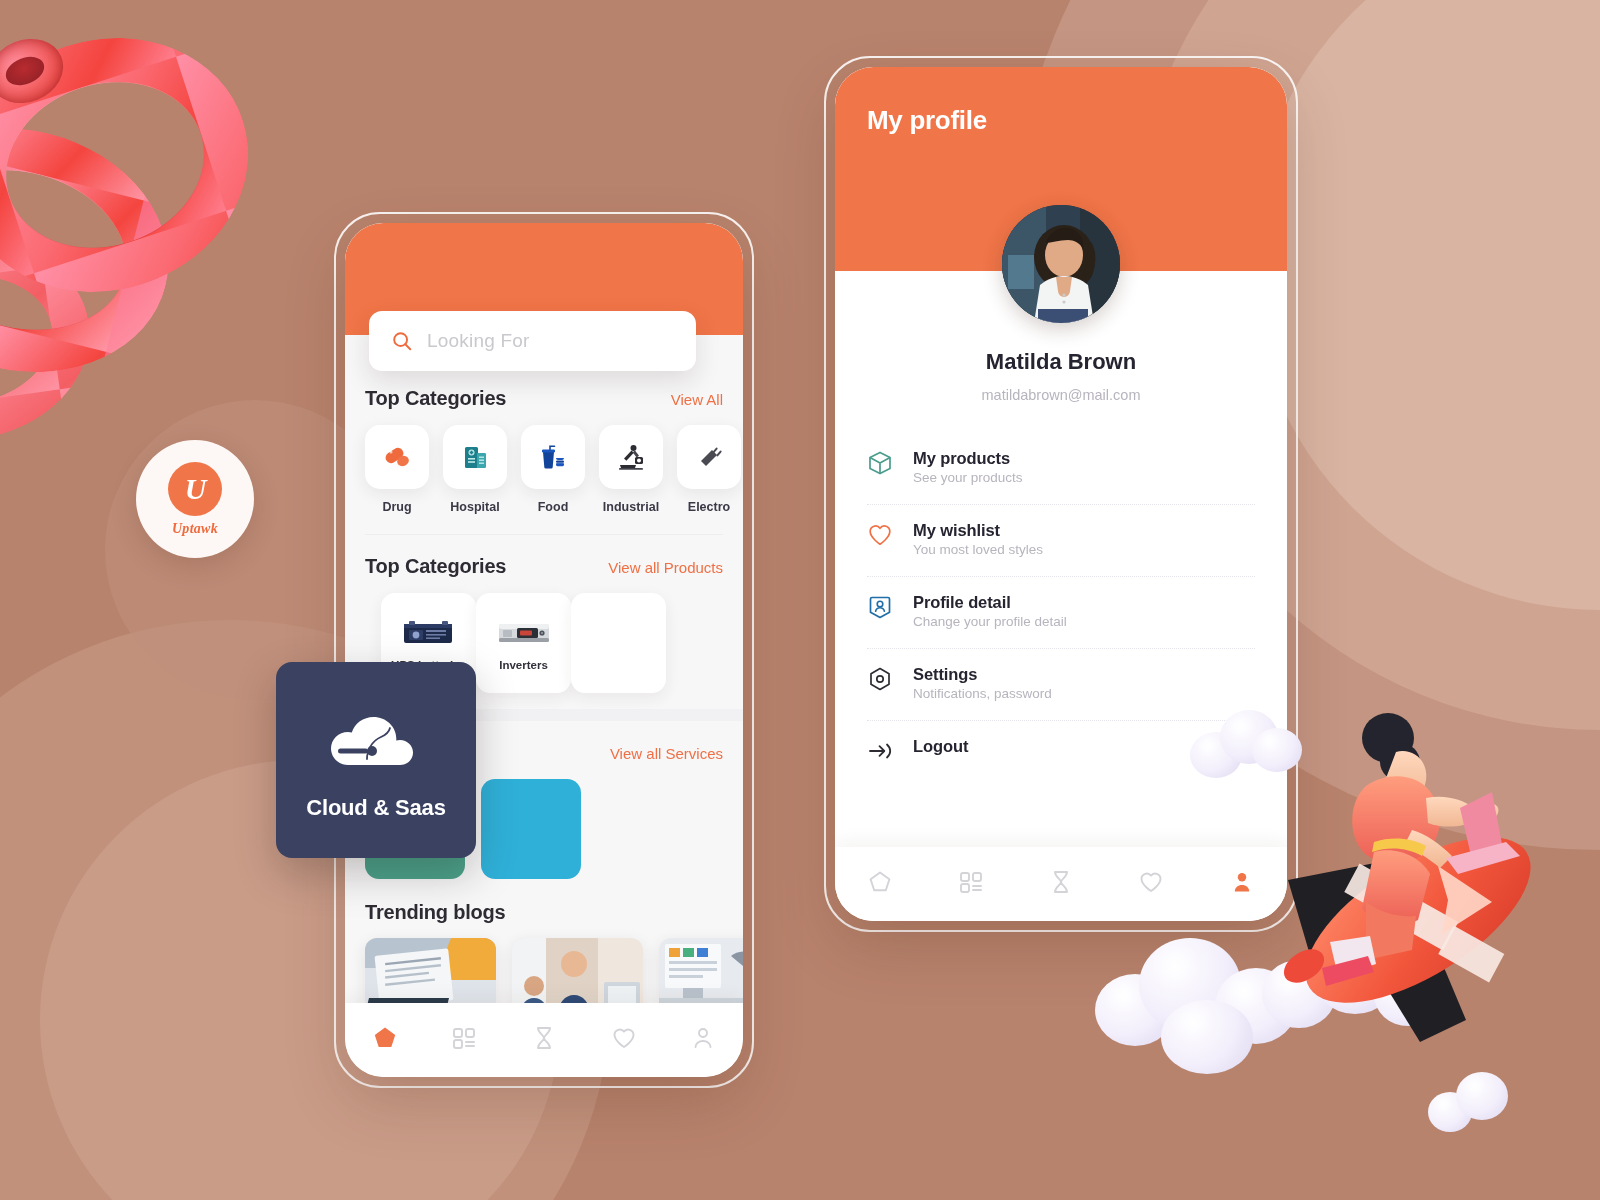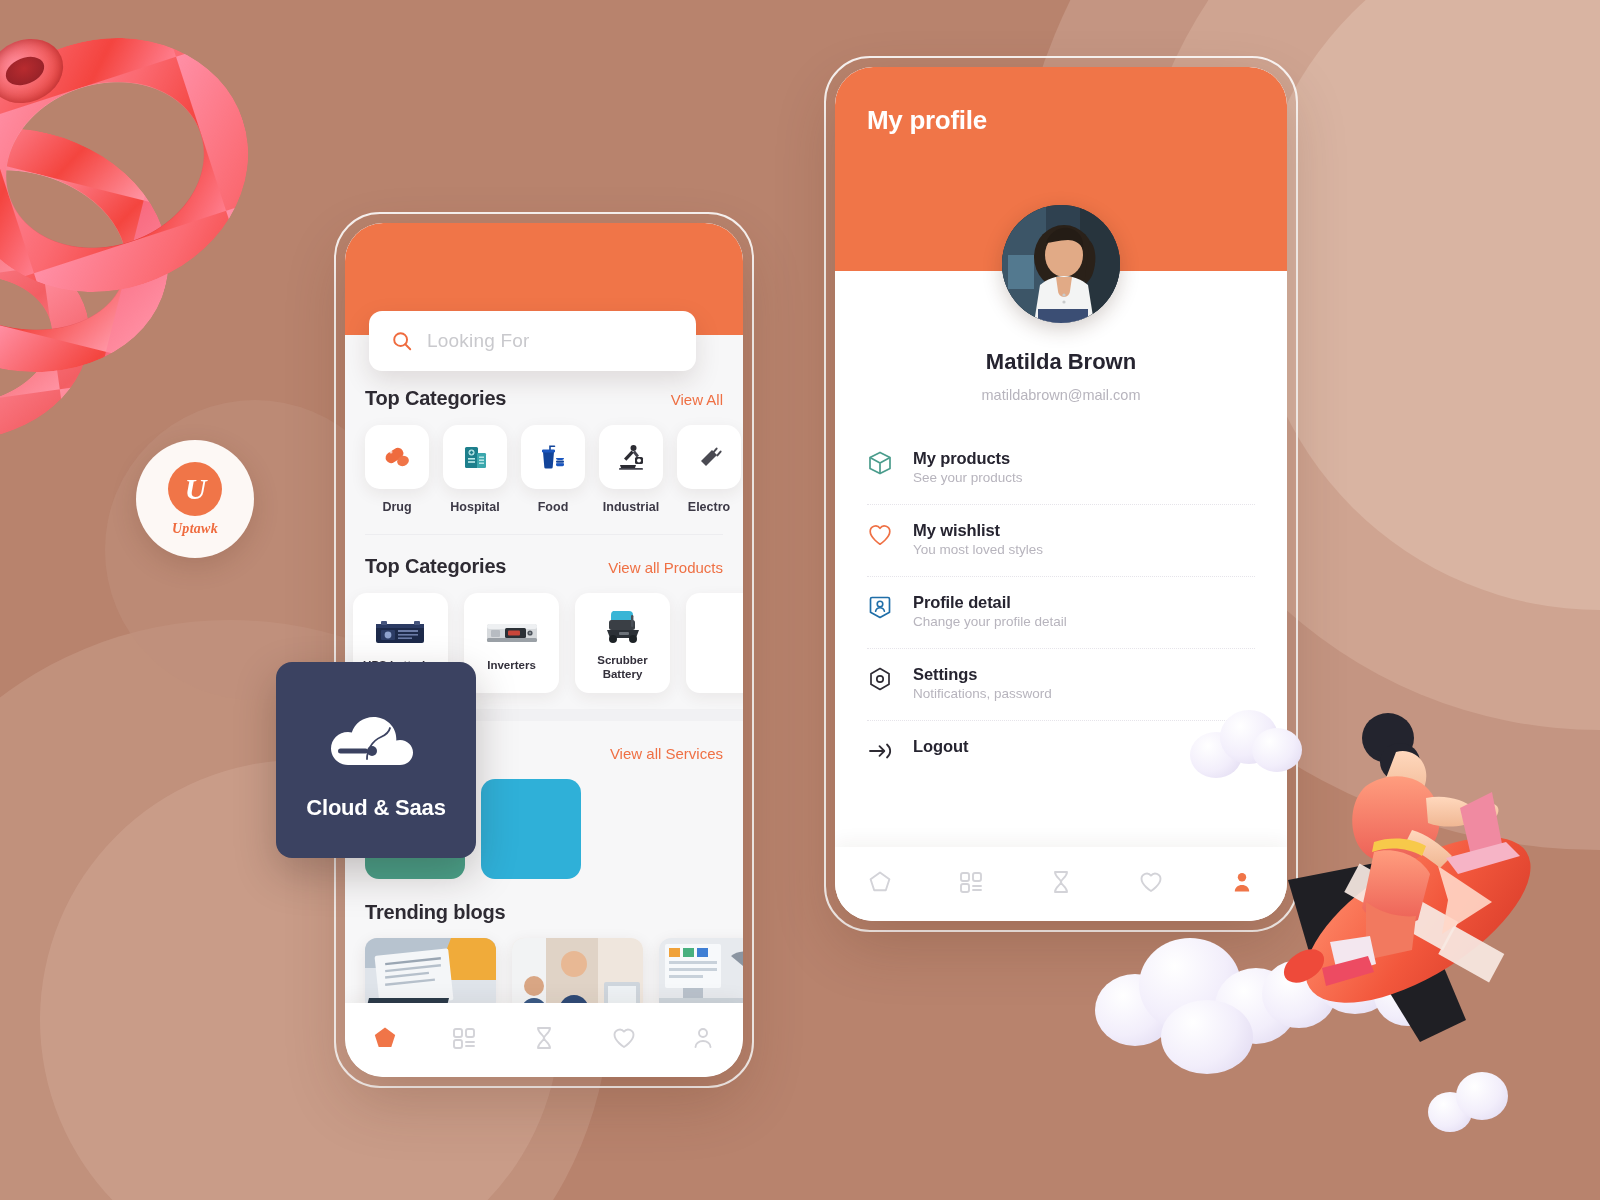--- a/index.html
+++ b/index.html
@@ -115,21 +115,21 @@
   .cat-item { display:flex; flex-direction:column; align-items:center; flex: 0 0 auto; }
   .cat-tile {
     width: 64px; height: 64px; border-radius: 15px; background:#fff;
     display:flex; align-items:center; justify-content:center;
     box-shadow: 0 5px 16px rgba(70,40,25,.08);
   }
   .cat-label { margin-top: 11px; font-size: 12.5px; color:#3c3946; font-weight:600; white-space:nowrap; }
 
   .divider { height:1px; background:#ededf0; margin: 20px 20px 0; }
 
-  .prod-row { display:flex; gap: 16px; padding: 0 8px; margin-top: 15px; }
+  .prod-row { display:flex; padding: 0 36px; margin-top: 15px; }
   .prod-card {
     width: 95px; height: 100px; background:#fff; border-radius: 14px;
     display:flex; flex-direction:column; align-items:center; justify-content:center; gap:8px;
     box-shadow: 0 5px 16px rgba(70,40,25,.07); flex:0 0 auto;
   }
   .prod-name { font-size: 11.5px; color:#33303b; font-weight:600; text-align:center; line-height:1.25; padding:0 4px; }
 
   .band { height: 12px; background:#f1f1f3; margin-top: 16px; }
 
   .svc-row { display:flex; gap: 16px; padding: 0 20px; margin-top: 15px; }
@@ -334,32 +334,20 @@
           <rect x="4" y="24" width="50" height="4" rx="1.5" fill="#9aa0a6"></rect>
           <rect x="22" y="14" width="21" height="10" rx="1.5" fill="#2b3036"></rect>
           <rect x="25" y="16.5" width="12" height="5" rx="1" fill="#c9453a"></rect>
           <circle cx="47" cy="19" r="2.6" fill="#4e545c"></circle>
           <circle cx="47" cy="19" r="1" fill="#9aa0a6"></circle>
           <rect x="8" y="16" width="9" height="7" rx="1" fill="#b7bcc2"></rect>
         </svg>
         <span class="prod-name">Inverters</span>
       </div>
 
-      <div class="prod-card">
-        <svg width="52" height="40" viewBox="0 0 52 40">
-          <path d="M16 6h16a4 4 0 0 1 4 4v5H14v-5a4 4 0 0 1 2-4z" fill="#39b5d6"></path>
-          <rect x="12" y="15" width="26" height="10" rx="2.5" fill="#3a3f45"></rect>
-          <path d="M10 25h32l-3 8H13z" fill="#2b3036"></path>
-          <rect x="34" y="10" width="2.4" height="12" rx="1.2" fill="#4a5058"></rect>
-          <circle cx="16" cy="34" r="4" fill="#1d2226"></circle>
-          <circle cx="36" cy="34" r="4" fill="#1d2226"></circle>
-          <rect x="22" y="27" width="10" height="3" rx="1" fill="#6b7178"></rect>
-        </svg>
-        <span class="prod-name">Scrubber Battery</span>
-      </div>
 
       <div class="prod-card"></div>
     </div>
 
     <div class="band"></div>
 
     <div class="section-row">
       <span class="section-title">Services</span>
       <span class="section-link">View all Services</span>
     </div>

